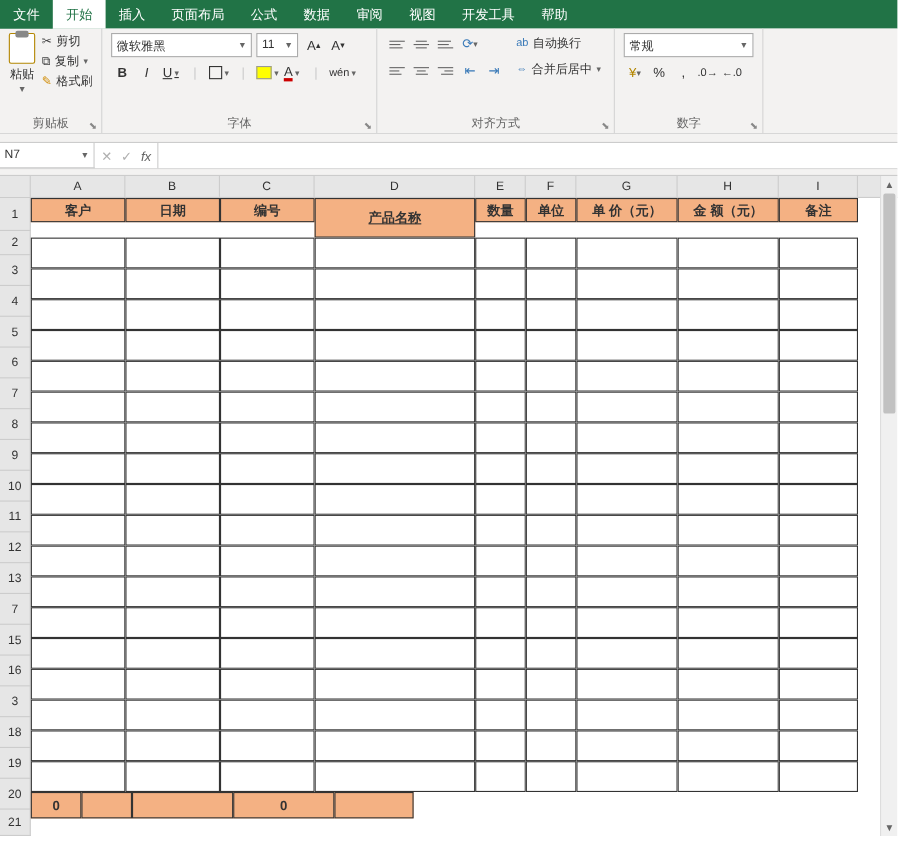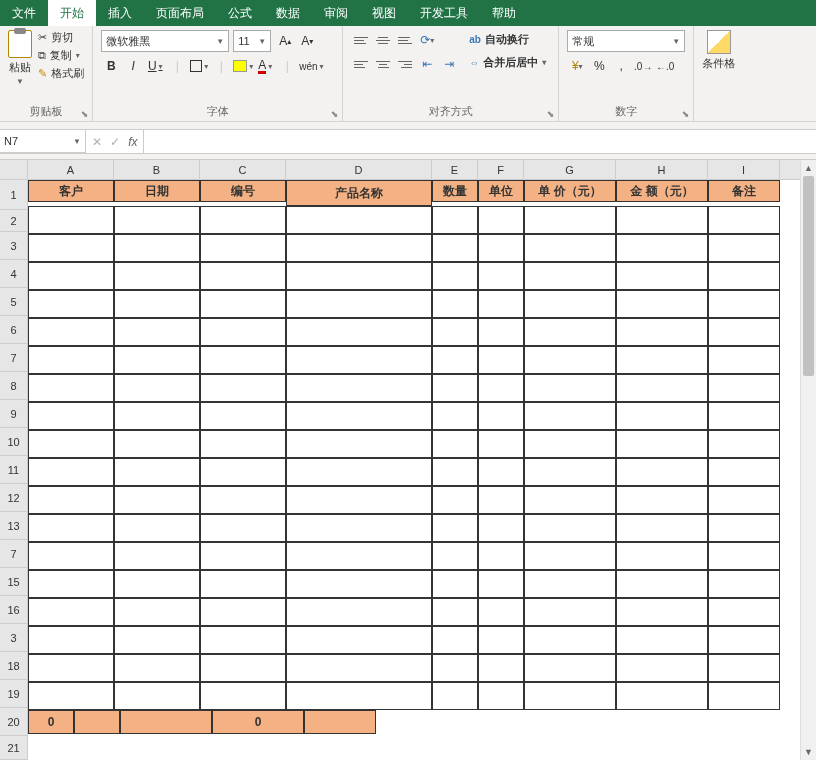--- a/index.html
+++ b/index.html
@@ -47,21 +47,21 @@
 .fill-bar { width: 14px; height: 12px; background: #ffff00; border: 1px solid #999; display:inline-block; }
 .border-icon { width: 12px; height: 12px; border: 1px solid #333; display: inline-block; }
 
 
 .align-col { display: flex; flex-direction: column; gap: 4px; }
 .align-row { display: flex; gap: 2px; }
 .align-btn { width: 20px; height: 20px; display:flex; flex-direction:column; justify-content:center; gap:2px; padding:3px; cursor:pointer;}
 .align-btn span { height:1px; background:#666; display:block; }
 .indent-btn { width:20px; height:20px; display:flex; align-items:center; justify-content:center; cursor:pointer; color:#3a7ab8;}
 .wrap-merge { display:flex; flex-direction:column; gap:4px; font-size:11px; }
-.wm-item { display:flex; align-items:center; gap:4px; cursor:pointer; padding:2px 4px;font-weight:bold;}
+.wm-item { display:flex; align-items:center; gap:4px; cursor:pointer; padding:2px 4px;}
 .ab-icon { color:#3a7ab8; font-size:10px; }
 
 
 .num-body { display:flex; flex-direction:column; gap:4px; }
 .num-fmt { width:118px; height:22px; border:1px solid #ababab; background:#fff; display:flex; align-items:center; padding:0 4px; justify-content:space-between; font-size:11px;}
 .num-row { display:flex; gap:2px; }
 
 
 .cond-fmt { display:flex; flex-direction:column; align-items:center; gap:2px; cursor:pointer; font-size:11px; text-align:center; }
 .cond-icon { width:24px; height:24px; background: linear-gradient(135deg,#fff 50%, #ffd966 50%); border:1px solid #999;}
@@ -269,26 +269,20 @@
         <div class="btn-sm" style="font-size:10px;">←.0</div>
       </div>
     </div>
     <div class="group-label">
       <span>数字</span>
       <span class="launcher">⬊</span>
     </div>
   </div>
 
   <div class="group" style="border-right:none;">
-    <div class="group-body">
-      <div class="cond-fmt">
-        <div class="cond-icon"></div>
-        <div>条件格</div>
-      </div>
-    </div>
     <div class="group-label"></div>
   </div>
 
 </div>
 
 <div class="bar-gap"></div>
 
 <div class="formula-bar">
   <div class="name-box">
     <span>N7</span>
@@ -341,21 +335,21 @@
         <div class="rh" style="height: 28px;">18</div>
         <div class="rh" style="height: 28px;">19</div>
         <div class="rh" style="height: 28px;">20</div>
         <div class="rh" style="height: 24px;">21</div>
       </div>
     <div class="cells" id="cells">
         <div class="sheet-row">
           <div class="cell hdr-cell" style="width: 86px; height: 22px;">客户</div>
           <div class="cell hdr-cell" style="width: 86px; height: 22px;">日期</div>
           <div class="cell hdr-cell" style="width: 86px; height: 22px;">编号</div>
-          <div class="cell hdr-cell" style="width: 146px; height: 26px;">产品名称</div>
+          <div class="cell hdr-cell" style="width: 146px; height: 36px; text-decoration: underline;">产品名称</div>
           <div class="cell hdr-cell" style="width: 46px; height: 22px;">数量</div>
           <div class="cell hdr-cell" style="width: 46px; height: 22px;">单位</div>
           <div class="cell hdr-cell" style="width: 92px; height: 22px;">单 价（元）</div>
           <div class="cell hdr-cell" style="width: 92px; height: 22px;">金 额（元）</div>
           <div class="cell hdr-cell" style="width: 72px; height: 22px;">备注</div>
         </div>
         <div class="sheet-row">
           <div class="cell data-cell" style="width: 86px; height: 28px;"></div>
           <div class="cell data-cell" style="width: 86px; height: 28px;"></div>
           <div class="cell data-cell" style="width: 86px; height: 28px;"></div>

